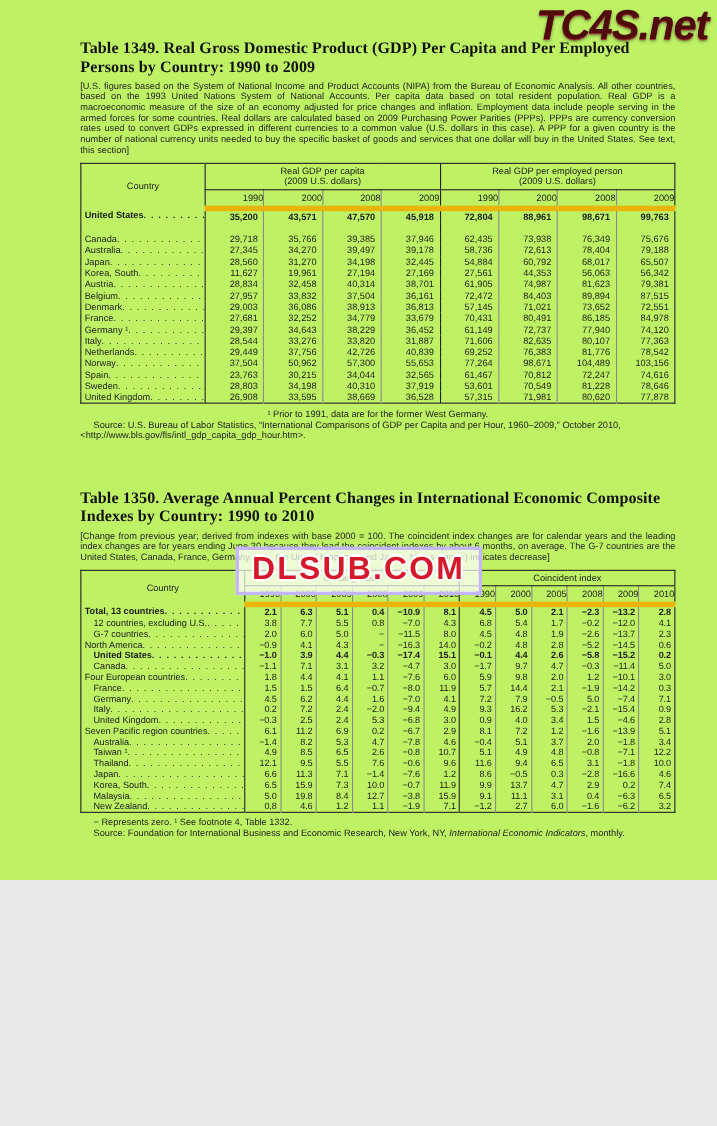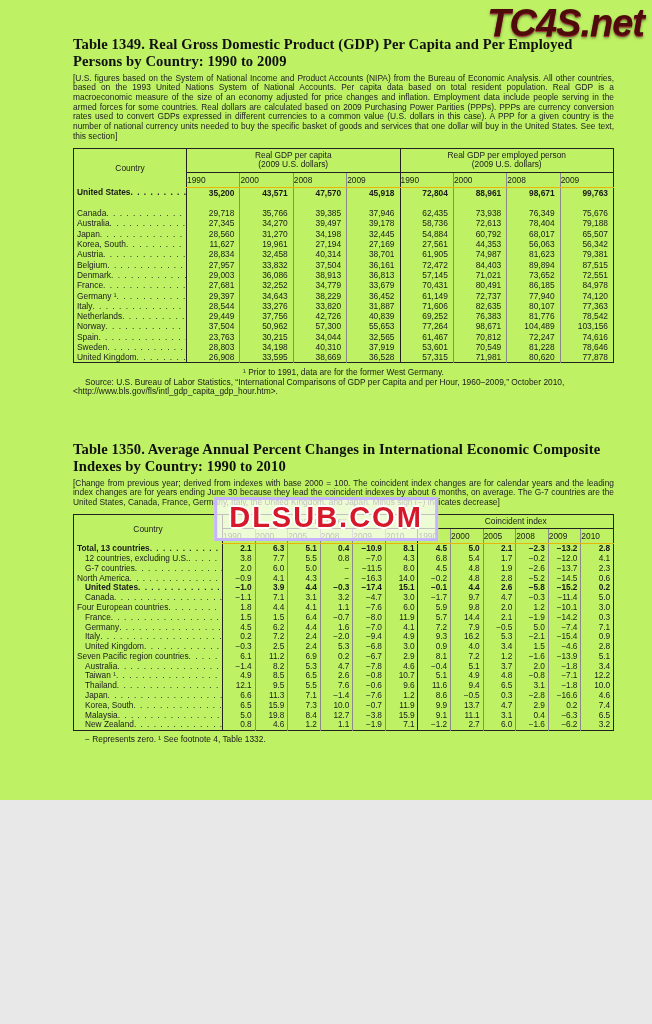--- a/index.html
+++ b/index.html
@@ -14,21 +14,21 @@
   .t-title {
     font-family: "Liberation Serif", serif; font-weight: bold;
     font-size: 14.6px; line-height: 16.8px; letter-spacing: .1px; color:#111;
   }
   .note { font-size: 8.4px; line-height: 9.7px; text-align: justify; margin-top: 4px; color:#222; }
 
   table { border-collapse: collapse; width: 100%; table-layout: fixed; }
   .dtable { border: 1px solid #222; margin-top: 6px; font-size: 8.4px; }
   thead th { font-weight: normal; font-size: 8.4px; }
   .grp { border-left: 1px solid #222; border-bottom: 1px solid #222; text-align: center; padding: 2px 0; line-height: 9.6px; }
-  .years th { border-left: 1px solid #8a8a8a; border-bottom: 1px solid #eab308; text-align: left; padding: 2px 0 2px 0; }
+  .years th { border-left: 1px solid #8a8a8a; border-bottom: 5px solid #eab308; text-align: right; padding: 2px 0 2px 0; }
   .years th.c0, .years th.sep { border-left: 1px solid #222; }
   .stub-h { vertical-align: middle; text-align: center; }
 
   tbody td { line-height: 10px; }
   .t1349 tbody tr { height: 10.3px; }
   .t1350 tbody tr { height: 9.8px; padding-left: 48px; }
   .t1350 tbody td { line-height: 9.6px; font-size: 8.3px; }
   td.num { text-align: right; padding-right: 5px; border-left: 1px solid #8a8a8a; white-space: nowrap; }
   .t1350 td.num { padding-right: 3px; letter-spacing: -0.1px; }
   td.num.c0, td.num.sep { border-left: 1px solid #222; }
@@ -817,20 +817,23 @@
             <td class="num">2.7</td>
             <td class="num">6.0</td>
             <td class="num">−1.6</td>
             <td class="num">−6.2</td>
             <td class="num">3.2</td>
           </tr>
         </tbody>
     </table>
 
     <div class="fnote-l">− Represents zero. ¹ See footnote 4, Table 1332.</div>
+    <div class="src">
+      <span>Source: Foundation for International Business and Economic Research, New York, NY, </span><span class="it">International Economic Indicators</span><span>, monthly.</span>
+    </div>
 
   </div>
 
   <div class="wm-mid">DLSUB.COM</div>
 
   <div class="footer-right">
     <span>International Statistics</span><span class="pg">847</span>
   </div>
   <div class="footer-left">U.S. Census Bureau, Statistical Abstract of the United States: 2012</div>
 

